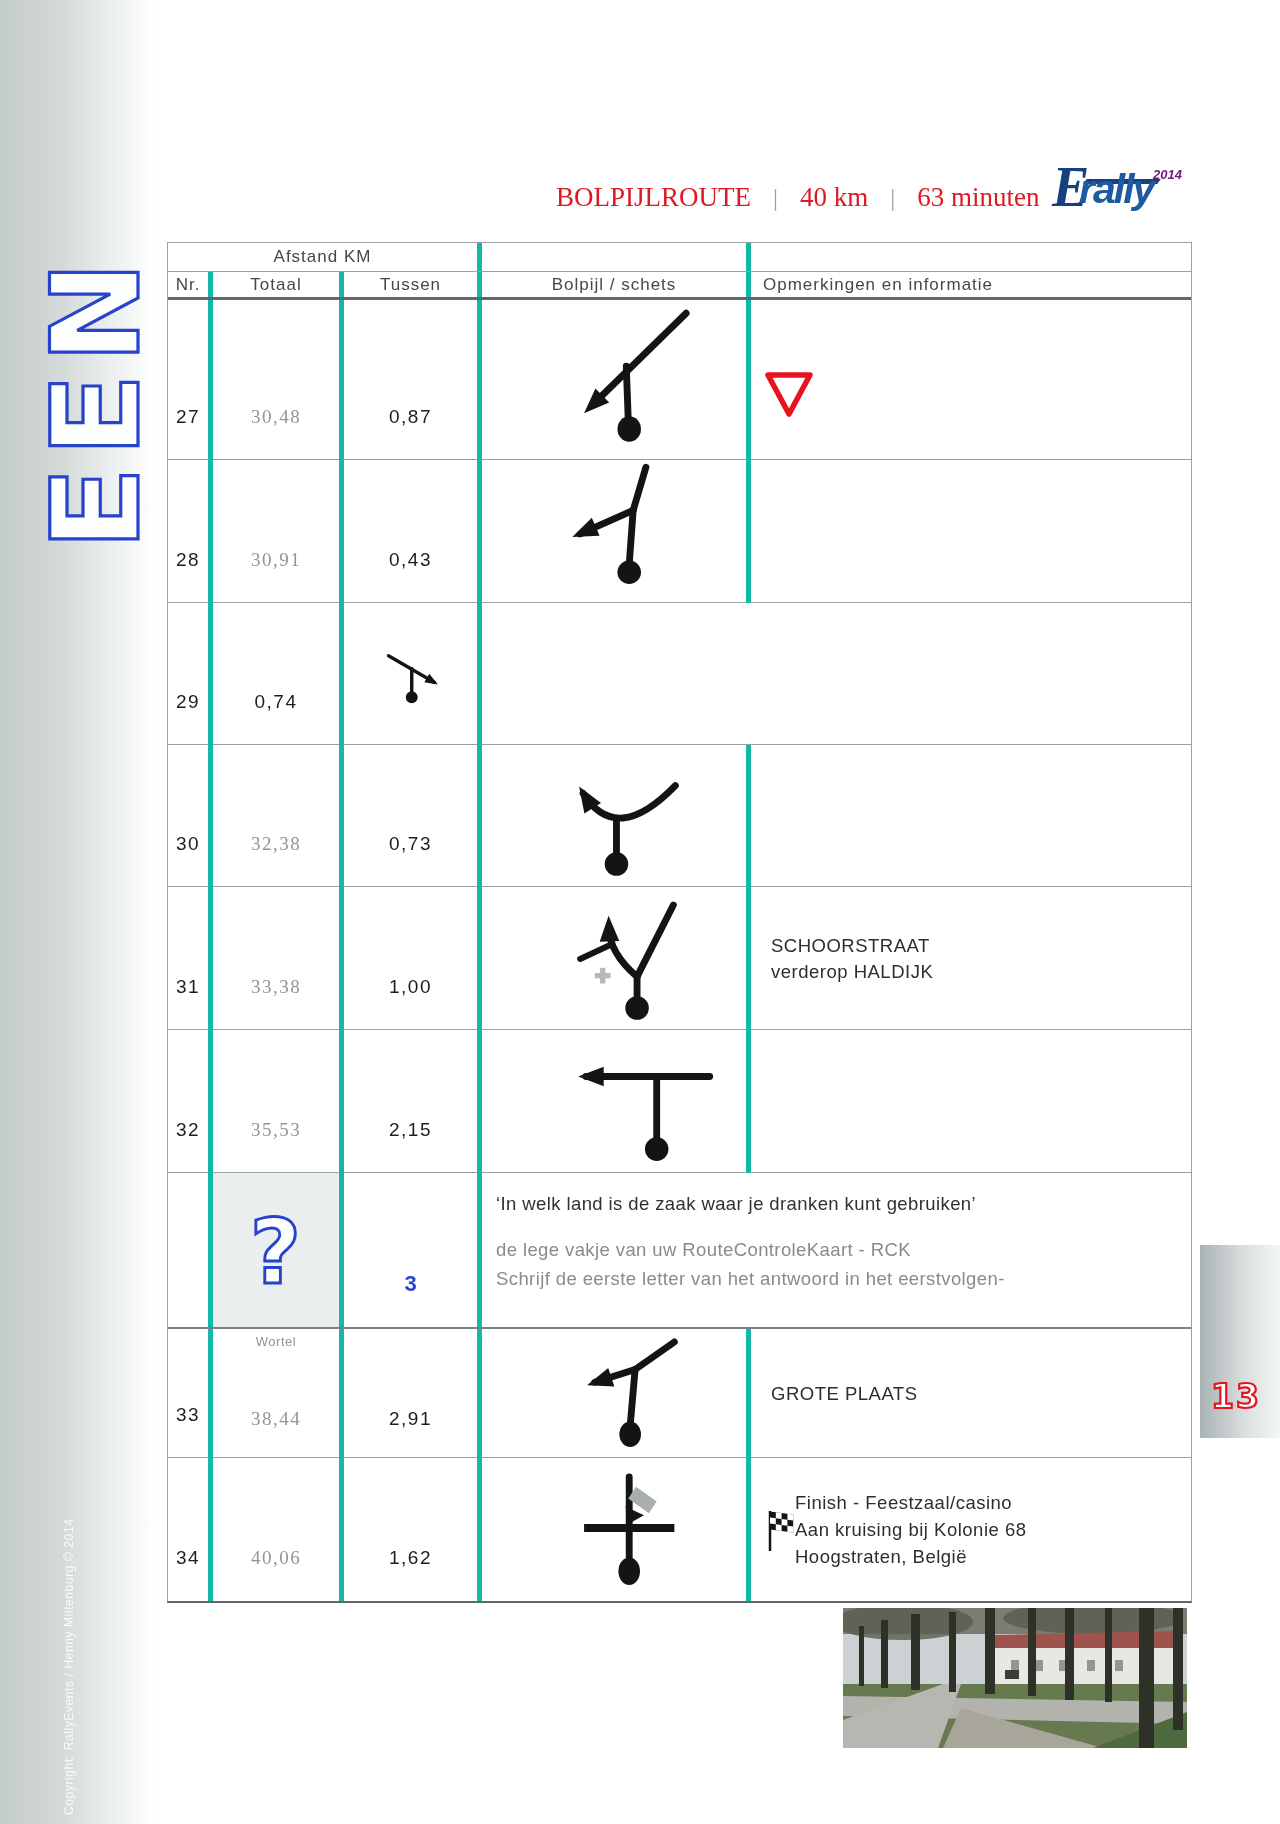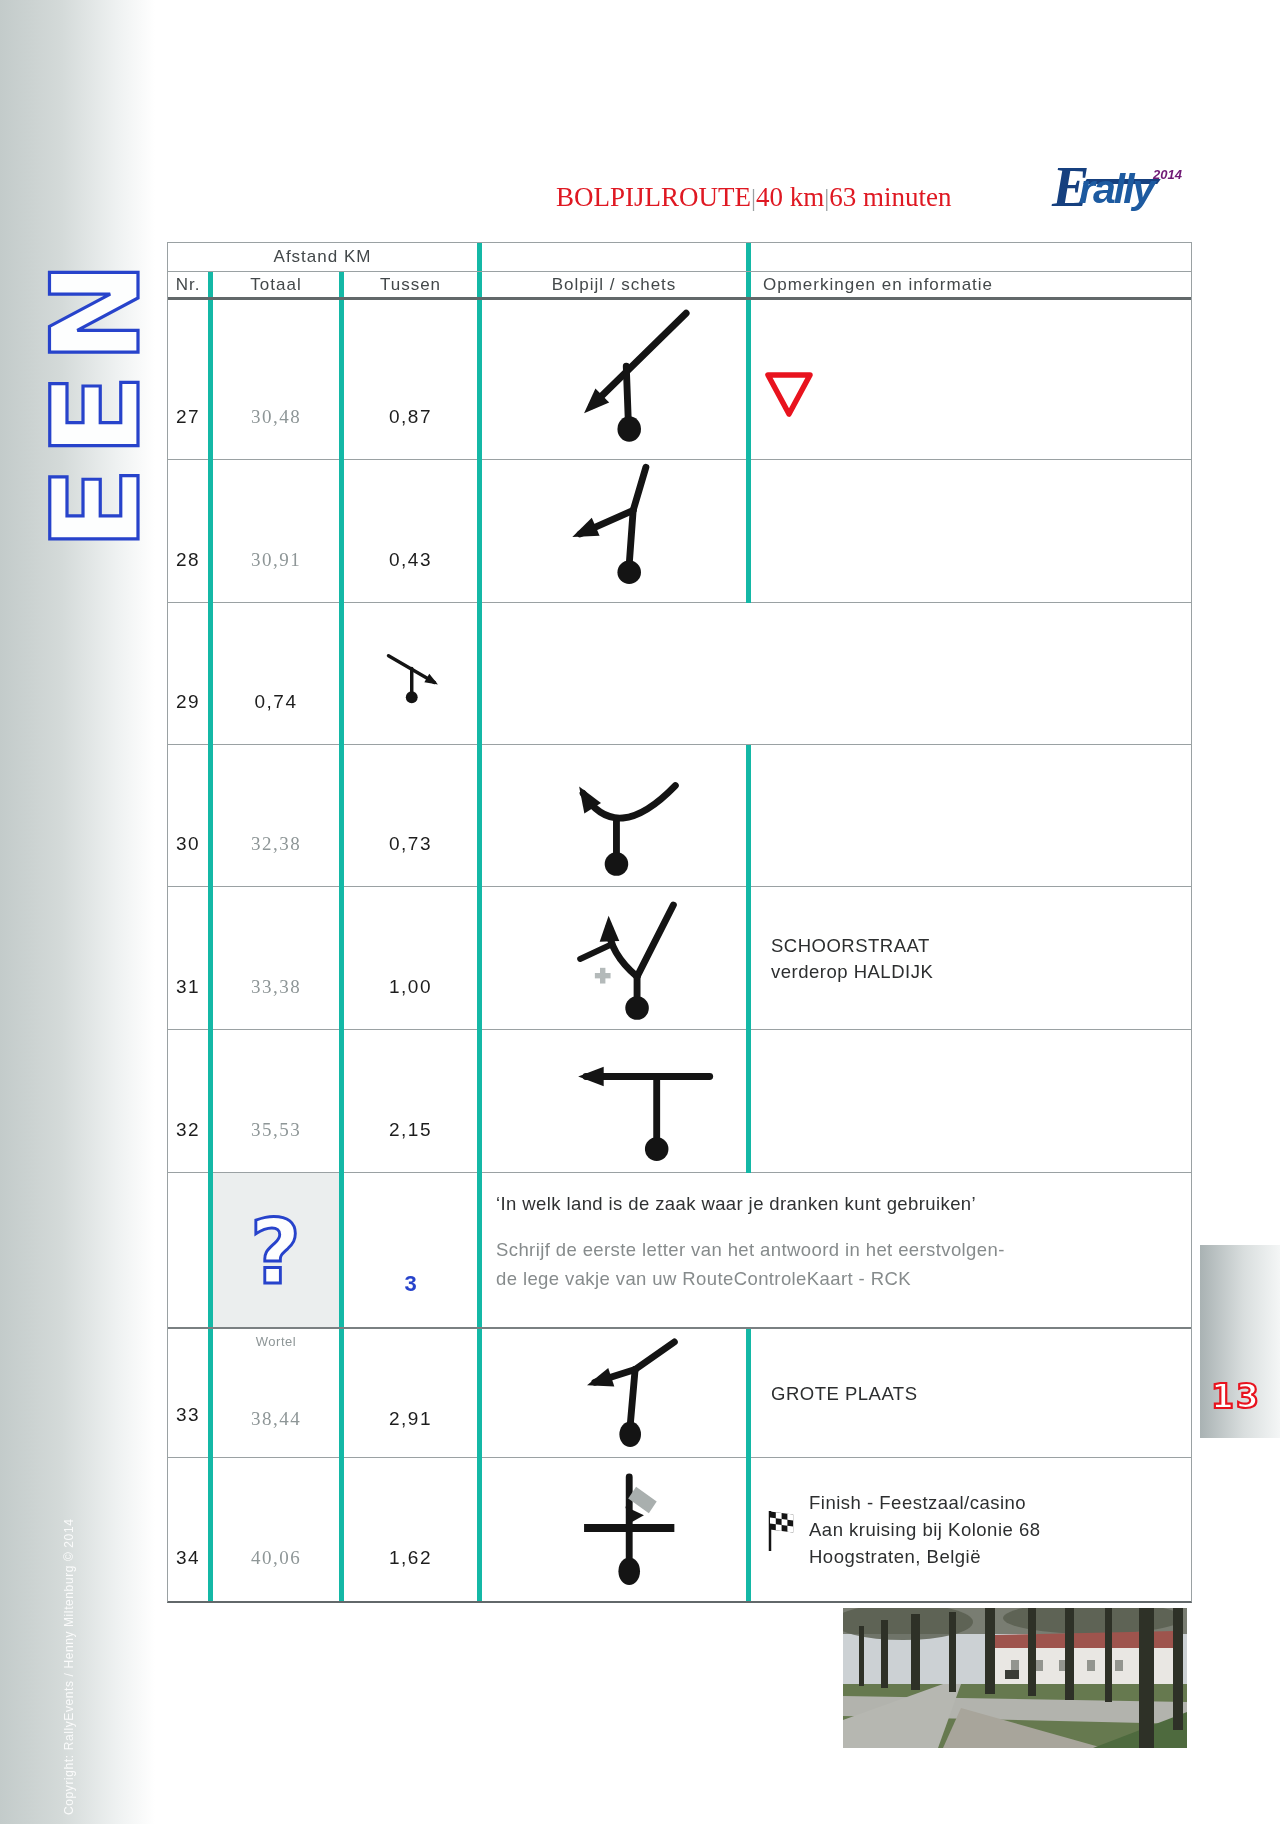--- a/index.html
+++ b/index.html
@@ -10,21 +10,21 @@
     background:linear-gradient(to right,#c3cbca 0%, #d4dad9 40%, #eef1f1 75%, #ffffff 100%); }
 
   .right-bar { position:absolute; left:1200px; top:1245px; width:80px; height:193px;
     background:linear-gradient(to right,#a9b2b3 0%, #d9dede 55%, #f4f6f6 100%); }
 
   .een-svg { position:absolute; left:46px; top:226px; }
   .copyright { position:absolute; left:62px; top:1815px; transform-origin:0 0;
     transform:rotate(-90deg); white-space:nowrap; font-size:12px; letter-spacing:0.6px;
     color:rgba(255,255,255,0.88); }
 
-  .titlebar { position:absolute; left:556px; top:182px; display:flex; align-items:baseline; 
+  .titlebar { position:absolute; left:556px; top:182px; display:flex; align-items:baseline; gap:22px;
     font-family:"Liberation Serif", serif; font-size:27px; color:#df1822; }
   .titlebar .sep { color:#9aa0a2; font-size:25px; }
 
   .logo { position:absolute; left:1052px; top:163px; width:142px; height:68px; }
   .logo .e { position:absolute; left:0; top:-8px; font:italic 700 56px "Liberation Serif", serif; color:#16407f; }
   .logo .bar { position:absolute; left:33px; top:16px; width:74px; height:5px; background:#16407f; transform:skewX(-35deg); }
   .logo .rally { position:absolute; left:27px; top:3px; font:italic 700 41px "Liberation Sans", sans-serif;
     letter-spacing:-2px; color:#1d5aa0; }
   .logo .year { position:absolute; right:12px; top:4px; font:italic 700 13px "Liberation Sans", sans-serif; color:#701a75; }
 
@@ -228,22 +228,22 @@
     <div class="cell"></div>
     <div class="cell qsym-cell">
       <svg width="131" height="140" viewBox="0 0 131 140">
         <text x="65" y="104" text-anchor="middle" font-family="DejaVu Sans, sans-serif" font-size="92" font-weight="bold" fill="#fdfefe" stroke="#2743cb" stroke-width="3">?</text>
       </svg>
     </div>
     <div class="cell qpts">3</div>
     <div class="cell last qtext">
       <div class="q1">‘In welk land is de zaak waar je dranken kunt gebruiken’</div>
       <div class="q2">
+        <div>de lege vakje van uw RouteControleKaart - RCK</div>
         <div>Schrijf de eerste letter van het antwoord in het eerstvolgen-</div>
-        <div>de lege vakje van uw RouteControleKaart - RCK</div>
       </div>
     </div>
   </div>
 
   <div class="trow" style="height:129px;">
     <div class="cell num">33</div>
     <div class="cell place-num">
       <div class="place-lbl">Wortel</div>
       <div class="num gray" style="padding-bottom:28px;">38,44</div>
     </div>
@@ -285,21 +285,21 @@
           <g fill="#ffffff">
             <rect x="10.8" y="4" width="5.8" height="6"></rect>
               <rect x="22.4" y="4" width="5.8" height="6"></rect>
             <rect x="5" y="10" width="5.8" height="6"></rect>
               <rect x="16.6" y="10" width="5.8" height="6"></rect>
             <rect x="10.8" y="16" width="5.8" height="6"></rect>
               <rect x="22.4" y="16" width="5.8" height="6"></rect>
           </g>
         </g>
       </svg>
-      <div class="lines" style="margin-left:14px; line-height:27px;">
+      <div class="lines" style="line-height:27px;">
         <div>Finish - Feestzaal/casino</div>
         <div>Aan kruising bij Kolonie 68</div>
         <div>Hoogstraten, België</div>
       </div>
     </div>
   </div>
 
 </div>
 
 <svg class="pagenum" width="64" height="46" viewBox="0 0 64 46">

